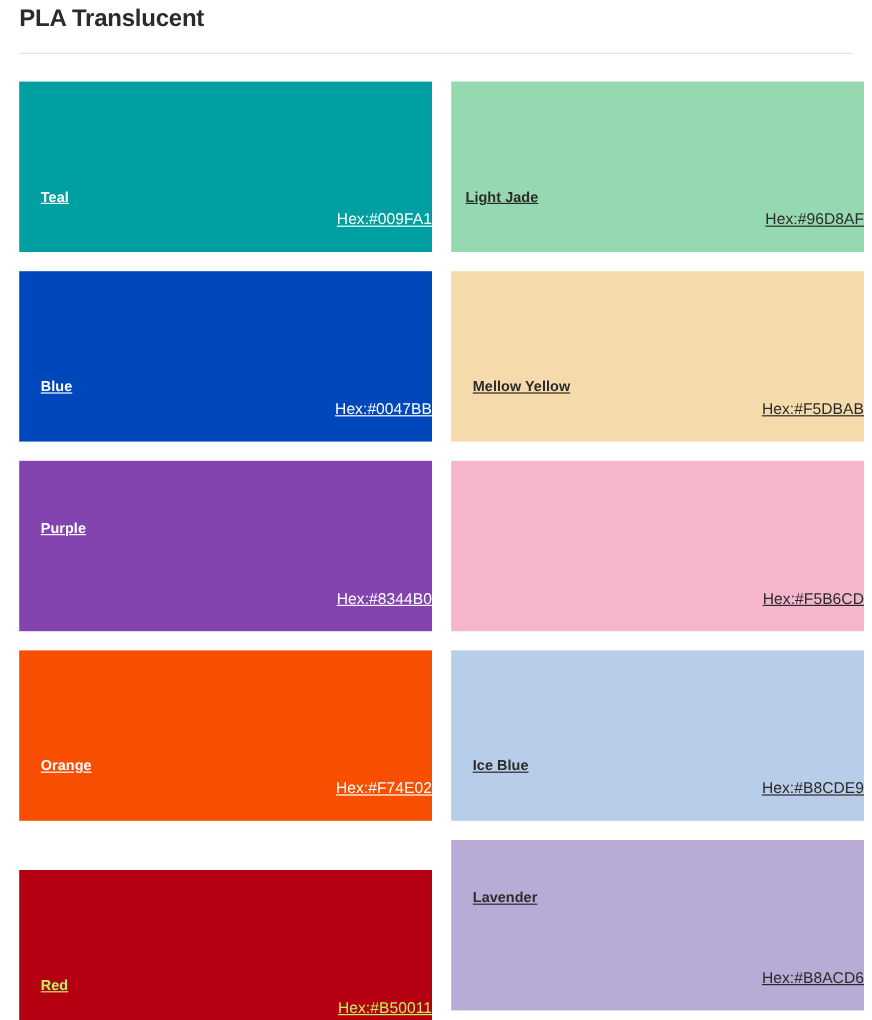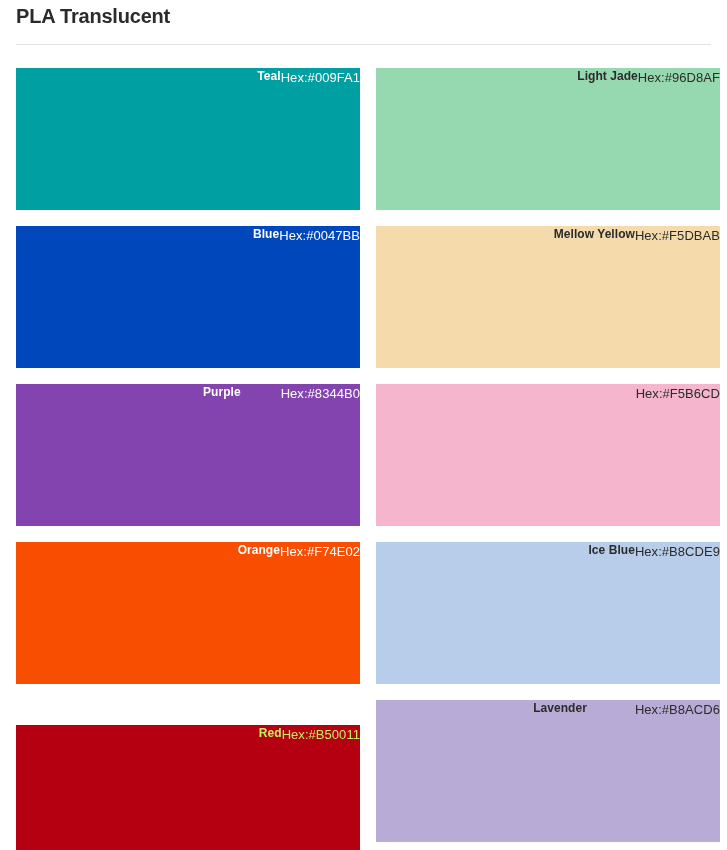--- a/index.html
+++ b/index.html
@@ -47,38 +47,40 @@
     display: grid;
     grid-template-columns: 344px 344px;
     column-gap: 16px;
     row-gap: 16px;
   }
 
   .swatch-card {
     height: 142px;
     position: relative;
     display: flex;
-    flex-direction: row;
+    flex-direction: column;
     justify-content: flex-end;
     padding: 0 0 18px 18px;
     overflow: hidden;
+    text-decoration: underline;
   }
 
   .swatch-name {
     font-size: 12px;
     font-weight: bold;
     line-height: 17px;
     letter-spacing: 0.05px;
   }
 
   .swatch-hex {
     font-size: 13px;
     font-weight: normal;
     line-height: 19px;
     letter-spacing: 0.05px;
+    text-align: right;
   }
 </style>
 </head>
 <body>
 
 <div class="page">
 
   <h1 class="page-title">PLA Translucent</h1>
 
   <div class="title-divider"></div>

